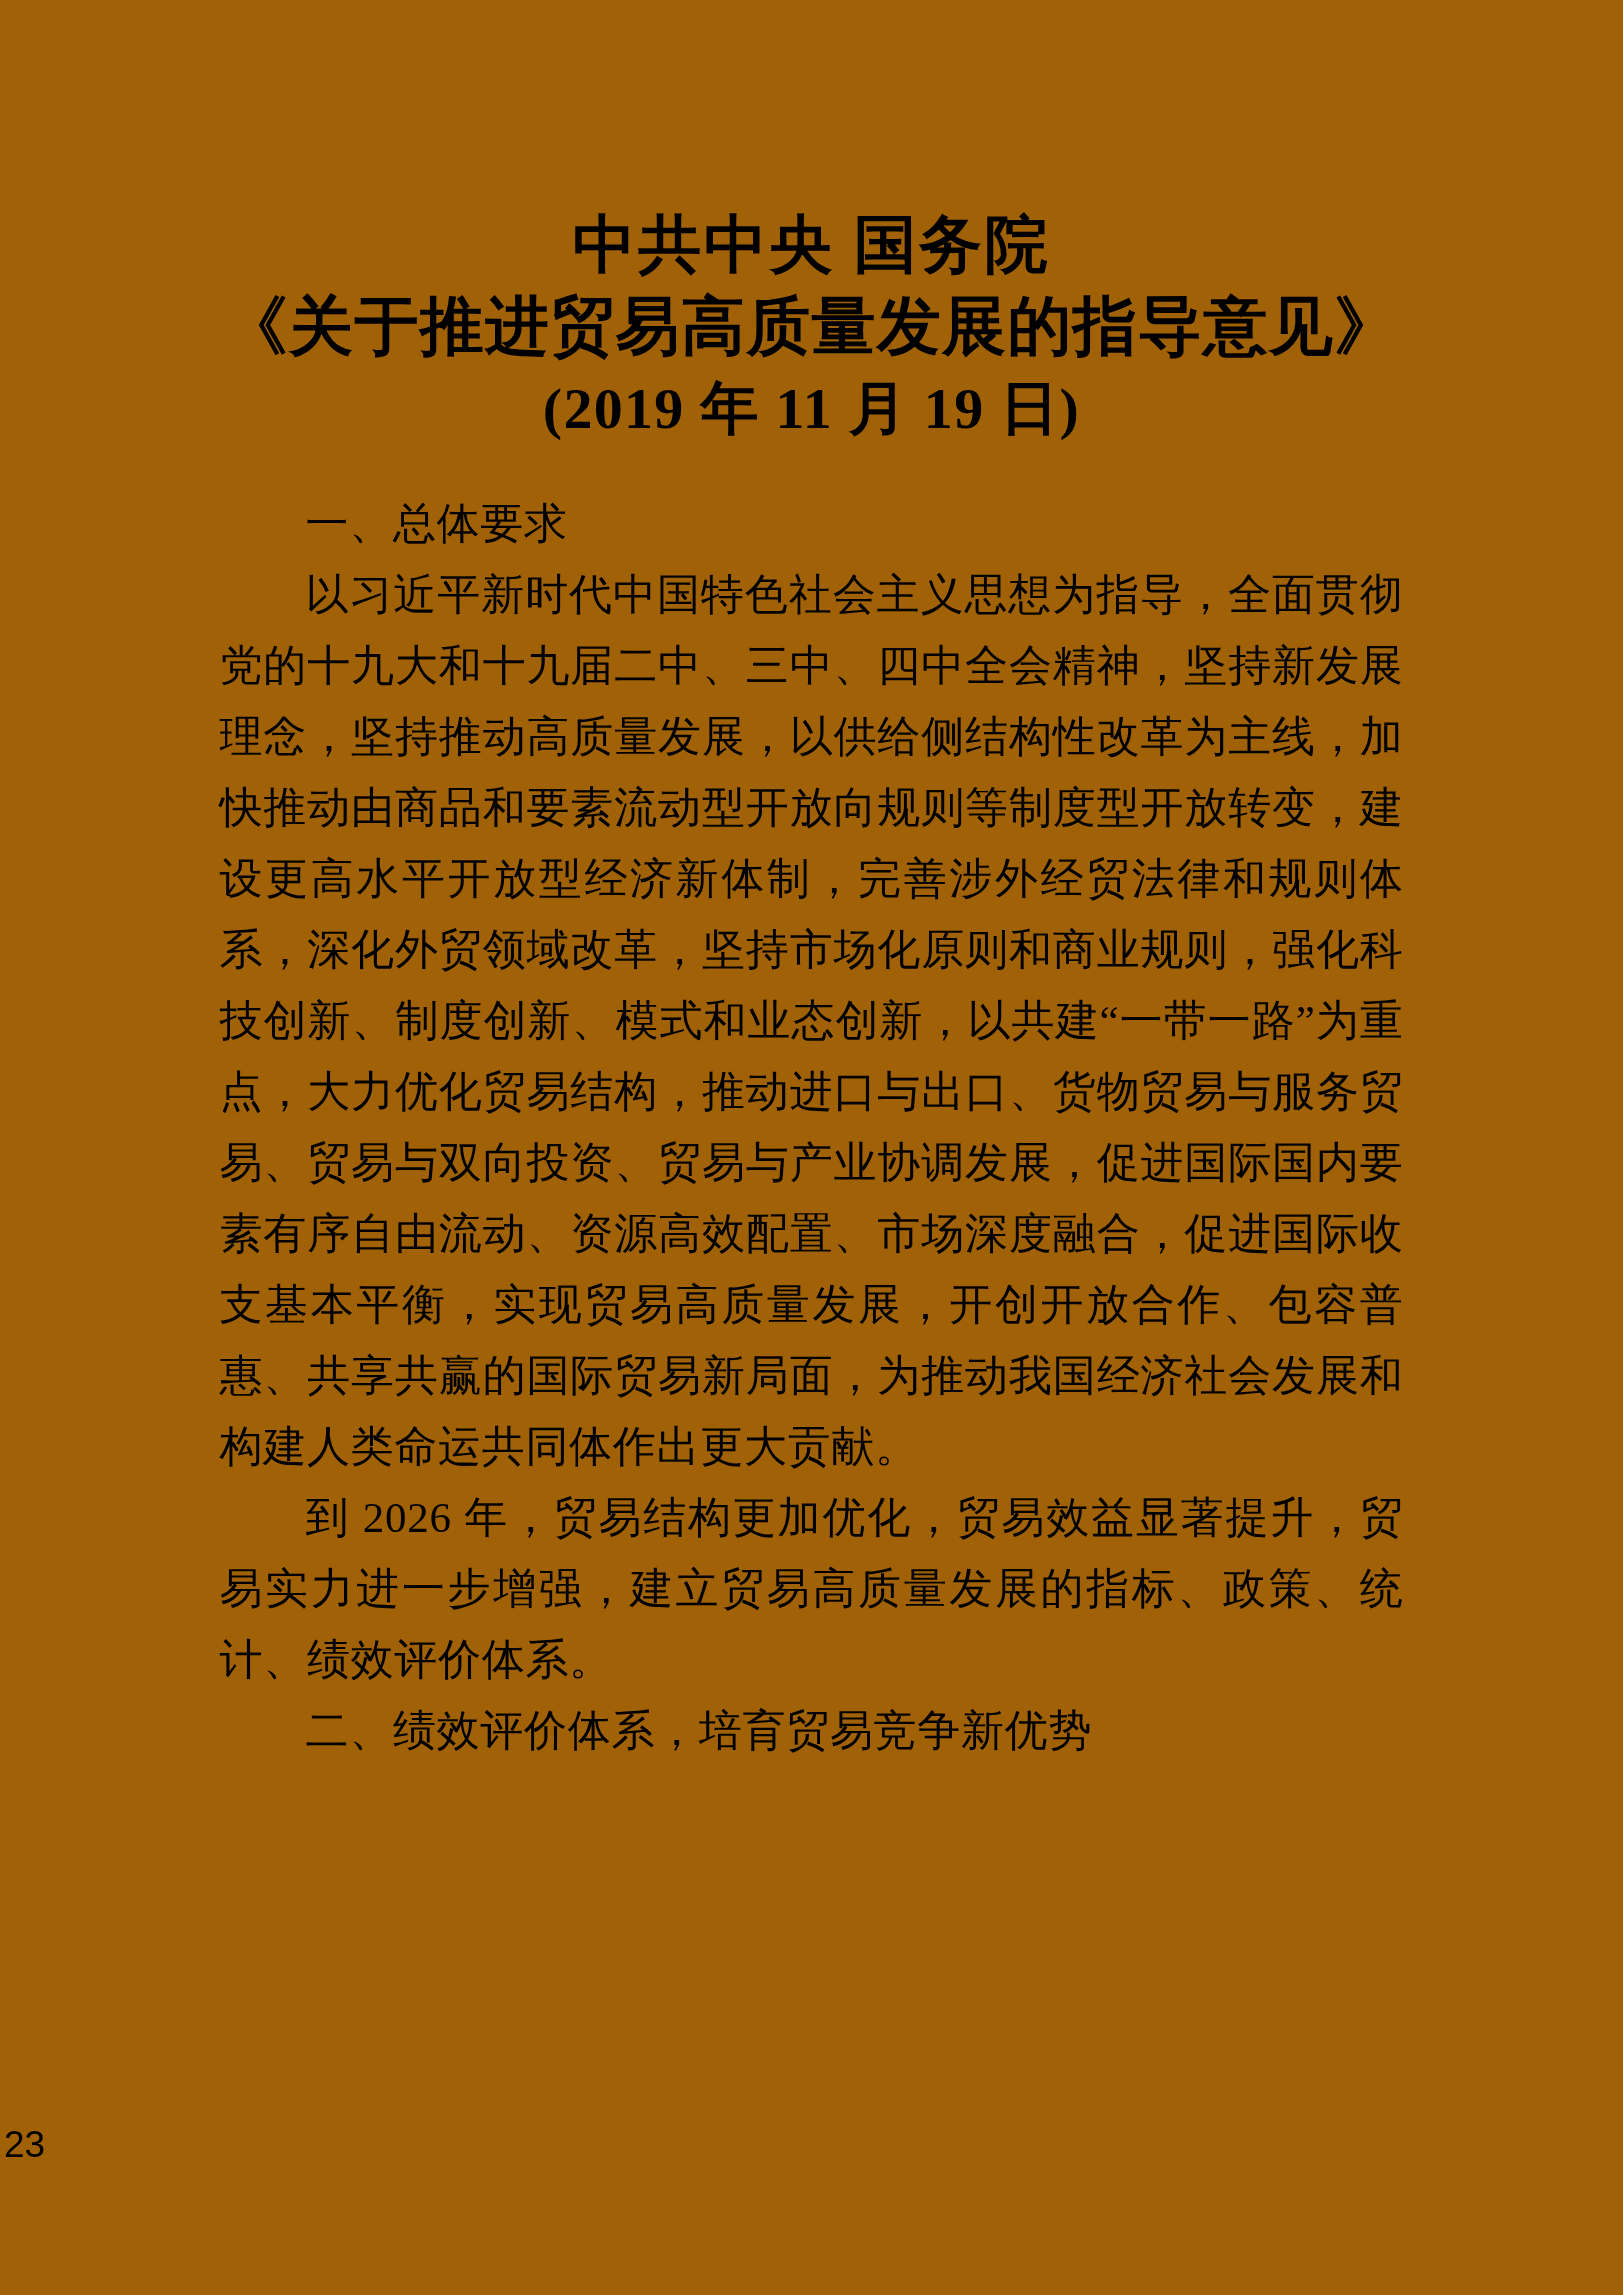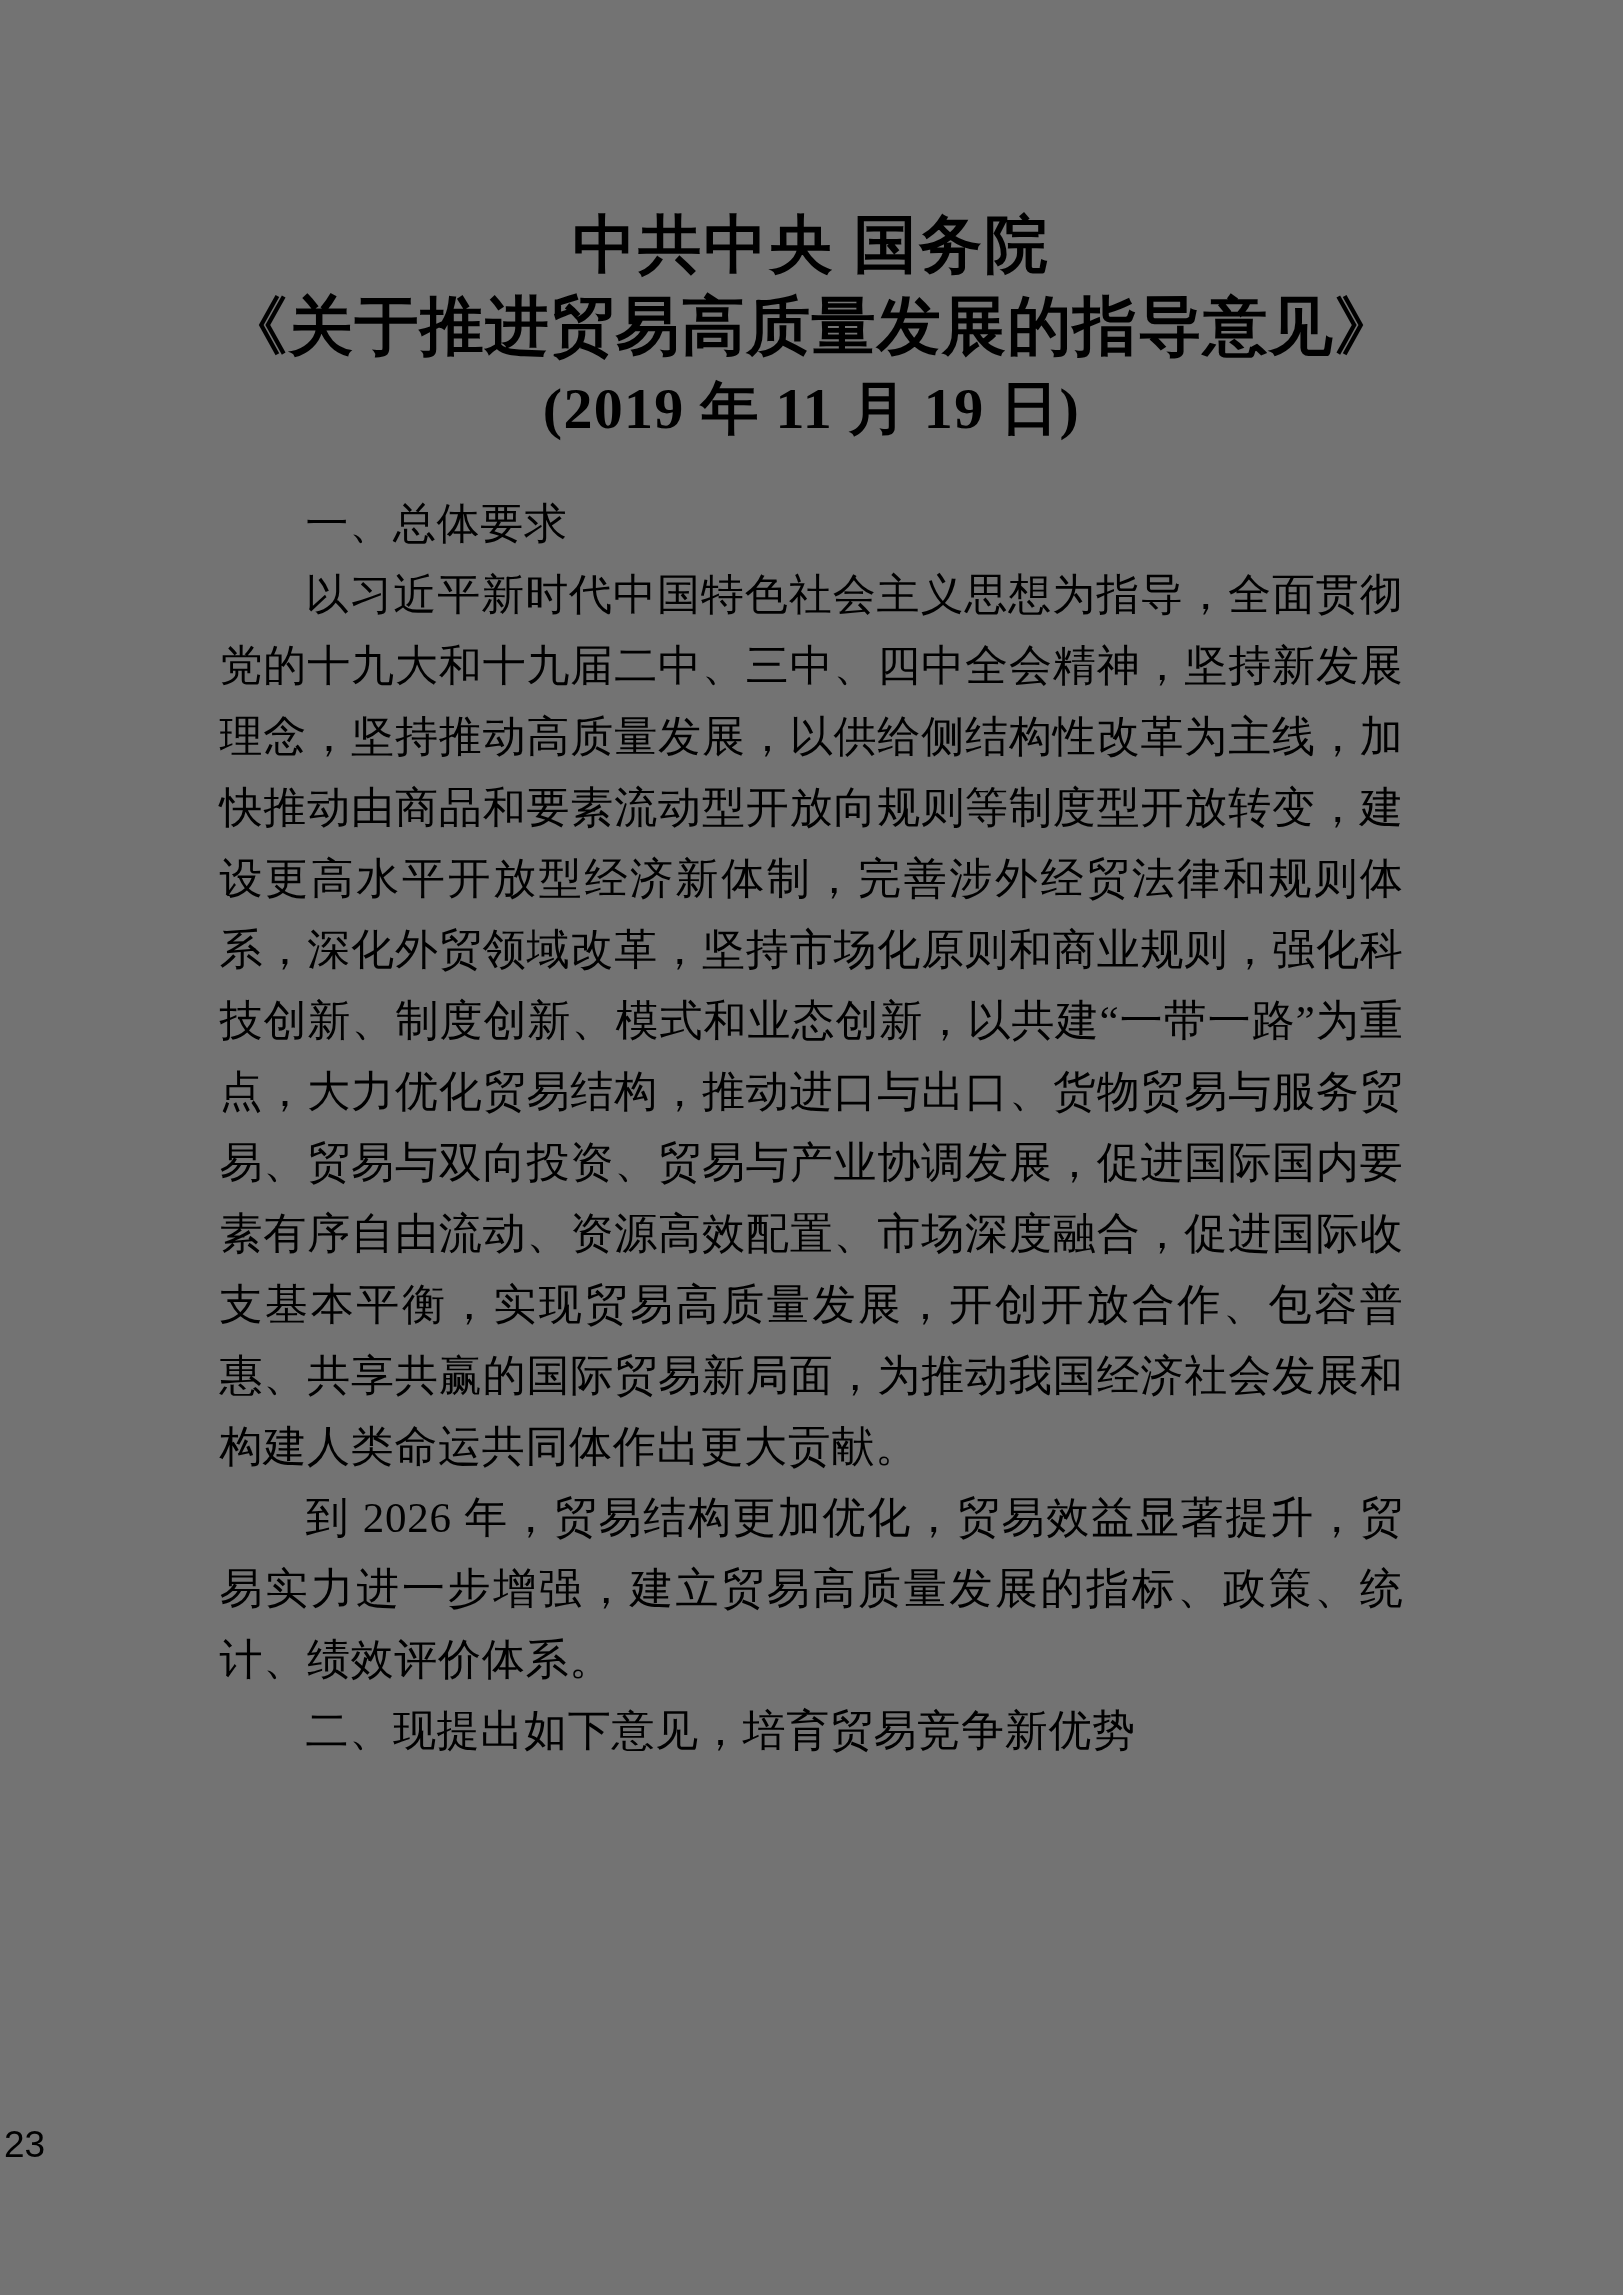--- a/index.html
+++ b/index.html
@@ -5,21 +5,21 @@
   html, body {
     margin: 0;
     padding: 0;
     background: #e8e8e8;
   }
   .page {
     position: relative;
     width: 1623px;
     height: 2295px;
     margin: 0 auto;
-    background: #737373;
+    background: #a16207;
     color: #000000;
     font-family: "Liberation Serif", "DejaVu Serif", serif;
     overflow: hidden;
   }
   .doc-title {
     padding-top: 204px;
     text-align: center;
     font-weight: bold;
     line-height: 82px;
   }
@@ -75,19 +75,19 @@
   <div class="doc-title">
     <div class="title-line1">中共中央 国务院</div>
     <div class="title-line2">《关于推进贸易高质量发展的指导意见》</div>
     <div class="title-line3">(2019 年 11 月 19 日)</div>
   </div>
 
   <div class="content">
     <p class="para heading">一、总体要求</p>
     <p class="para">以习近平新时代中国特色社会主义思想为指导，全面贯彻党的十九大和十九届二中、三中、四中全会精神，坚持新发展理念，坚持推动高质量发展，以供给侧结构性改革为主线，加快推动由商品和要素流动型开放向规则等制度型开放转变，建设更高水平开放型经济新体制，完善涉外经贸法律和规则体系，深化外贸领域改革，坚持市场化原则和商业规则，强化科技创新、制度创新、模式和业态创新，以共建“一带一路”为重点，大力优化贸易结构，推动进口与出口、货物贸易与服务贸易、贸易与双向投资、贸易与产业协调发展，促进国际国内要素有序自由流动、资源高效配置、市场深度融合，促进国际收支基本平衡，实现贸易高质量发展，开创开放合作、包容普惠、共享共赢的国际贸易新局面，为推动我国经济社会发展和构建人类命运共同体作出更大贡献。</p>
     <p class="para">到 2026 年，贸易结构更加优化，贸易效益显著提升，贸易实力进一步增强，建立贸易高质量发展的指标、政策、统计、绩效评价体系。</p>
-    <p class="para heading">二、现提出如下意见，培育贸易竞争新优势</p>
+    <p class="para heading">二、绩效评价体系，培育贸易竞争新优势</p>
   </div>
 
   <div class="page-number">23</div>
 
 </div>
 
 
 </body></html>

